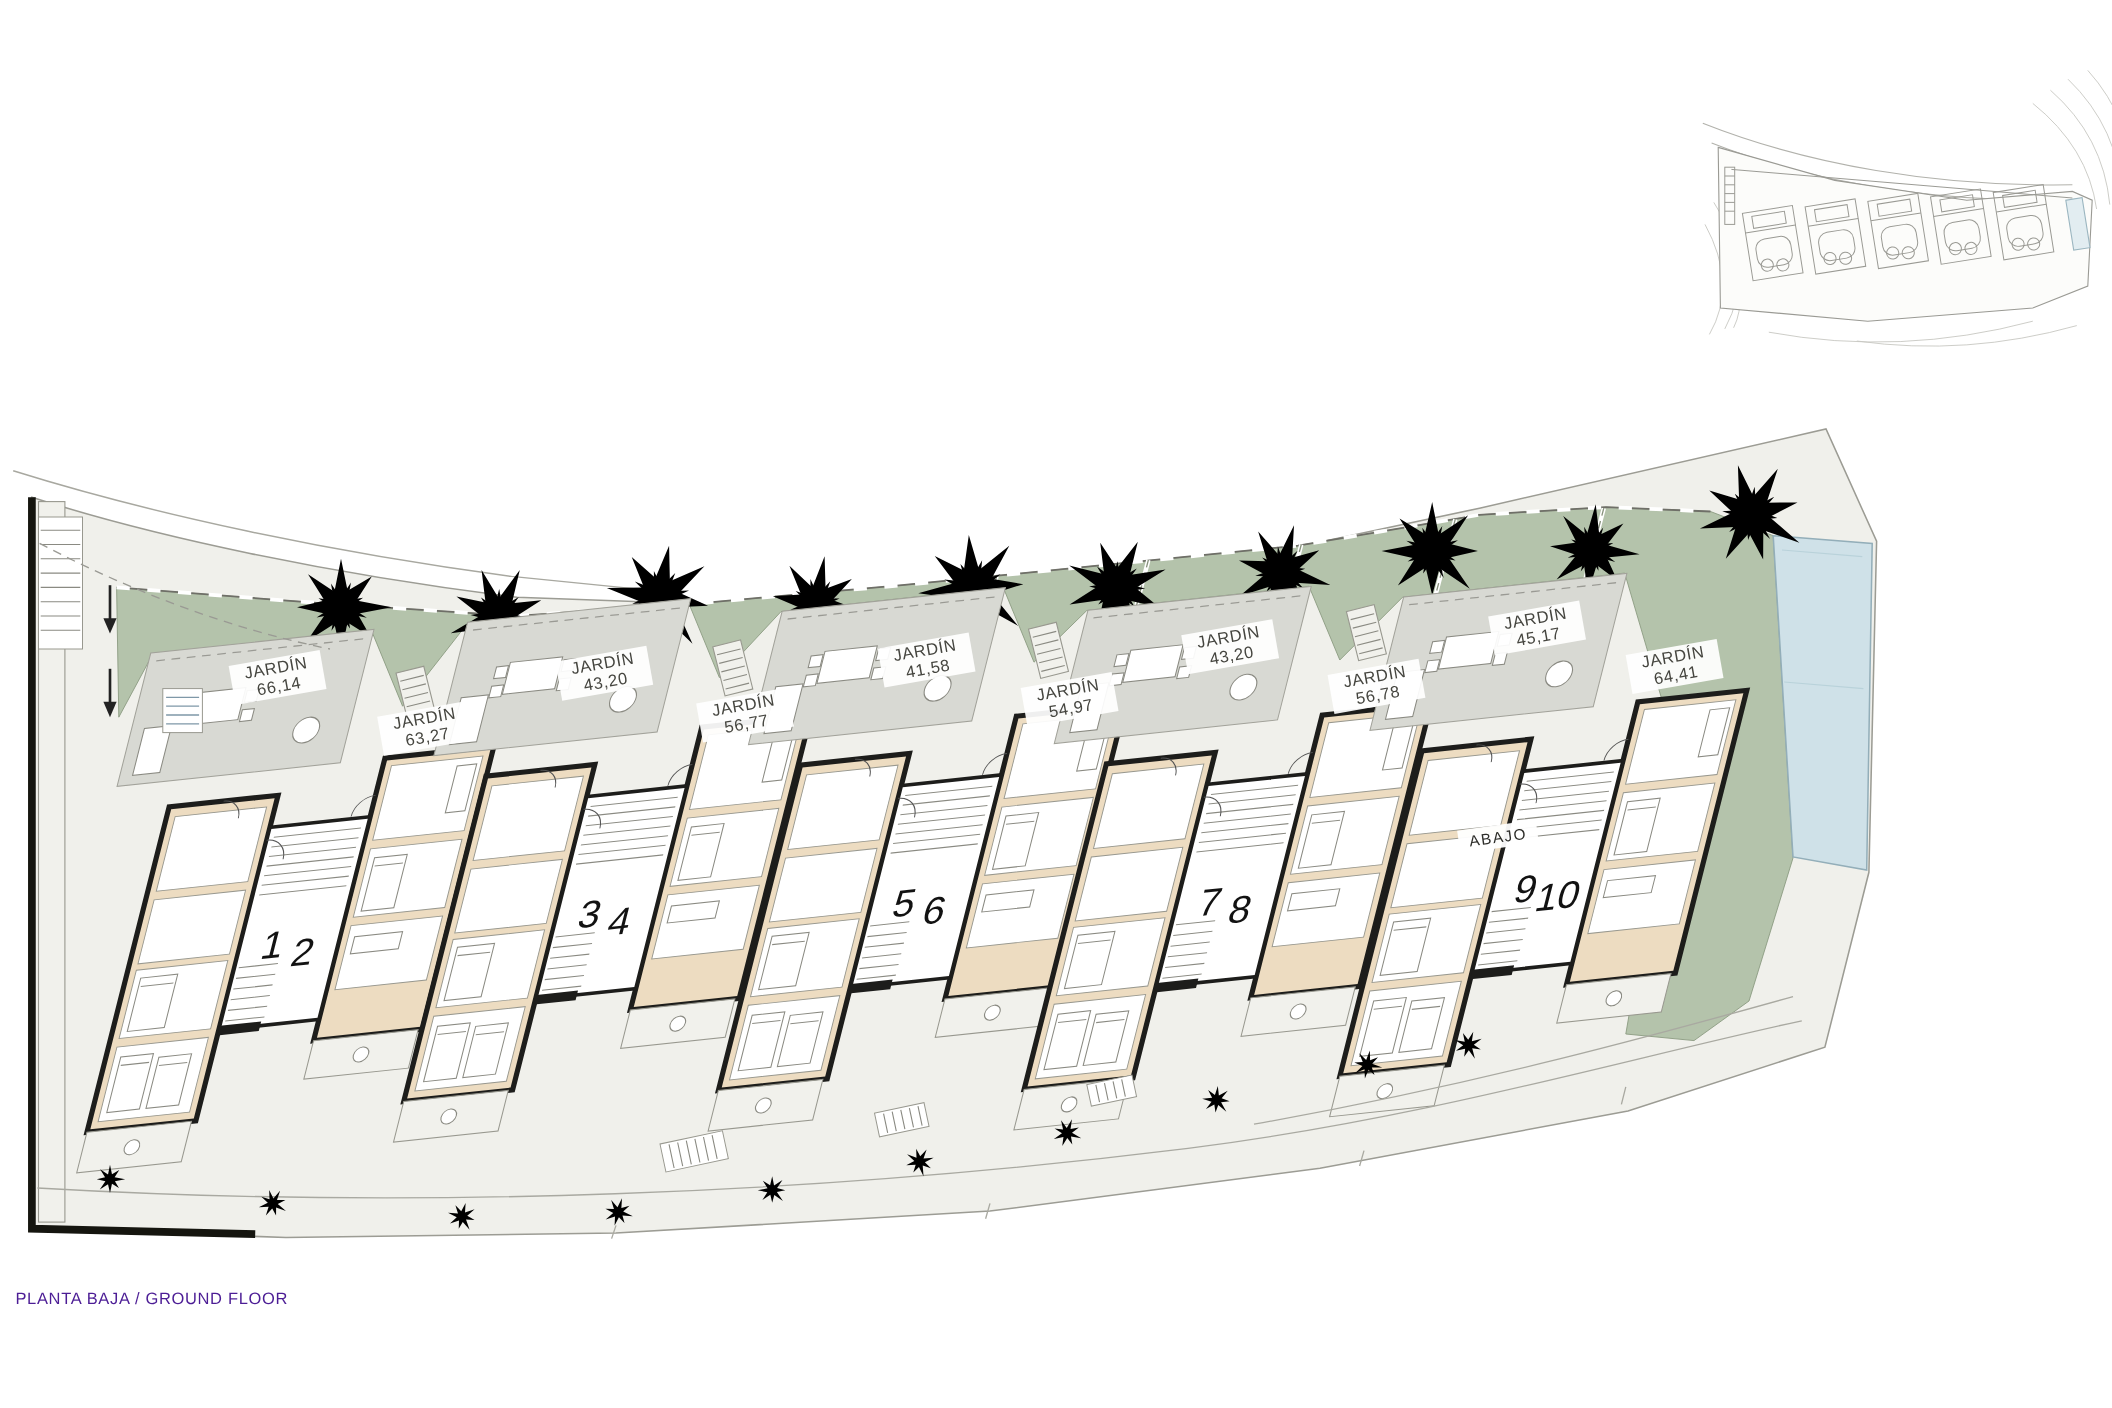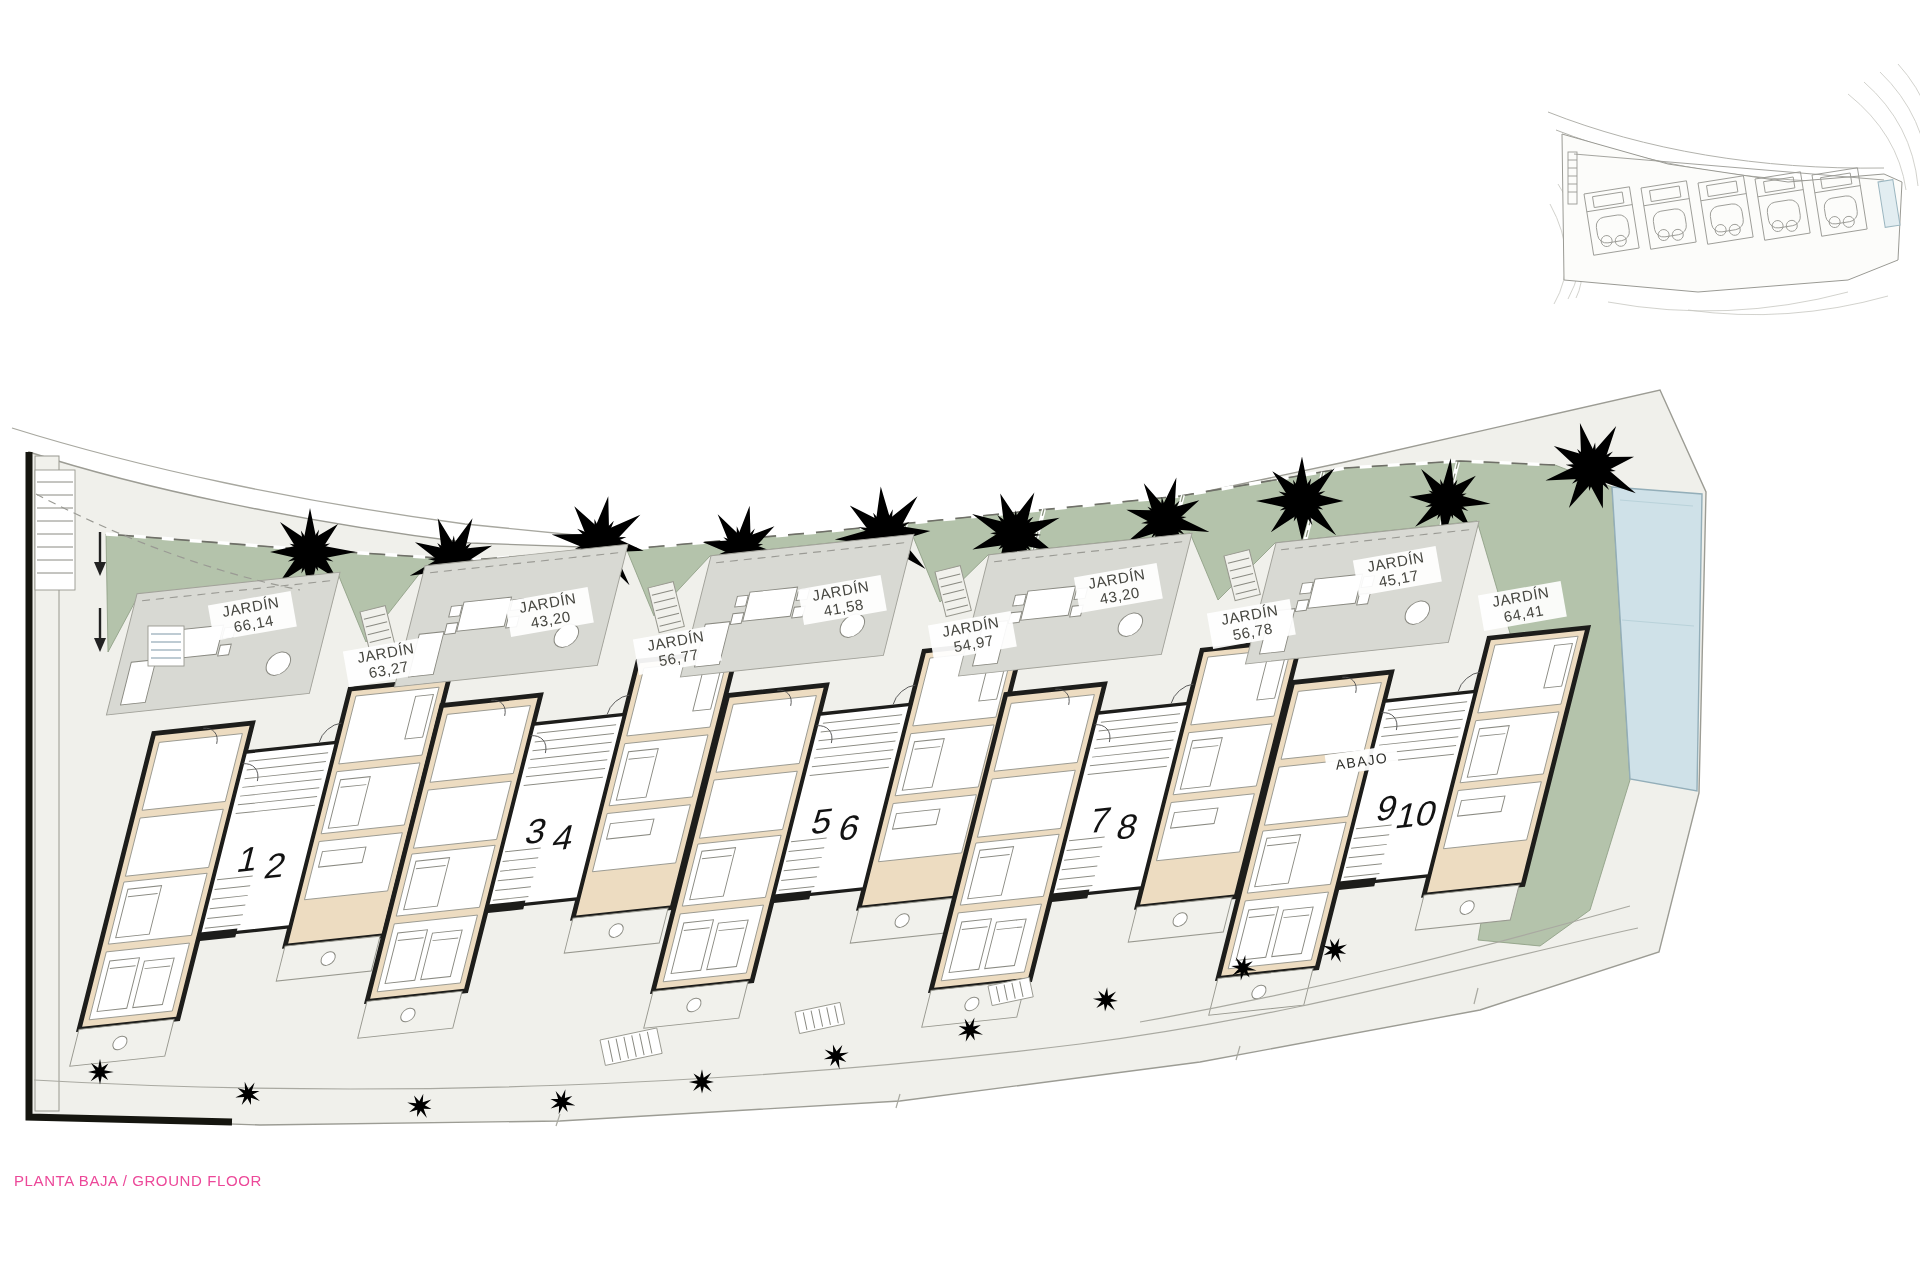--- a/index.html
+++ b/index.html
@@ -30,21 +30,21 @@
   .pool{fill:#cfe1e8;stroke:#93aeb9;stroke-width:1.4;}
   .pool2{fill:none;stroke:#b9d2da;stroke-width:1;}
   .walk{fill:none;stroke:#a9a9a1;stroke-width:1.2;}
   .blk{stroke:#15150f;stroke-width:7;fill:none;}
   .arrowl{stroke:#222;stroke-width:2.4;fill:none;}
   .arrowh{fill:#222;stroke:none;}
   .ins{stroke:#9a9a94;fill:none;stroke-width:.9;}
   .insl{stroke:#c6c6c0;stroke-width:.8;fill:none;}
   .insr{stroke:#b2b2ac;stroke-width:1;fill:none;}
   .insb{fill:#fcfcfa;stroke:#9a9a94;stroke-width:1;}
-  .floor-label{position:absolute;left:14px;top:1172px;font-size:15px;color:#ec4899;
+  .floor-label{position:absolute;left:14px;top:1172px;font-size:15px;color:#4c1d95;
                letter-spacing:.6px;font-family:"Liberation Sans",sans-serif;text-align:center;}
 </style>
 </head>
 <body>
 
 <div class="canvas">
 <svg width="1920" height="1280" viewBox="0 0 1920 1280">
 <defs>
   <g id="treesym">
     <path class="a" d="M0,-44 L6,-15 28,-28 14,-6 46,0 15,6 27,27 6,14 0,42 -6,15 -31,31 -14,6 -40,0 -15,-6 -30,-30 -6,-14 Z"></path>

